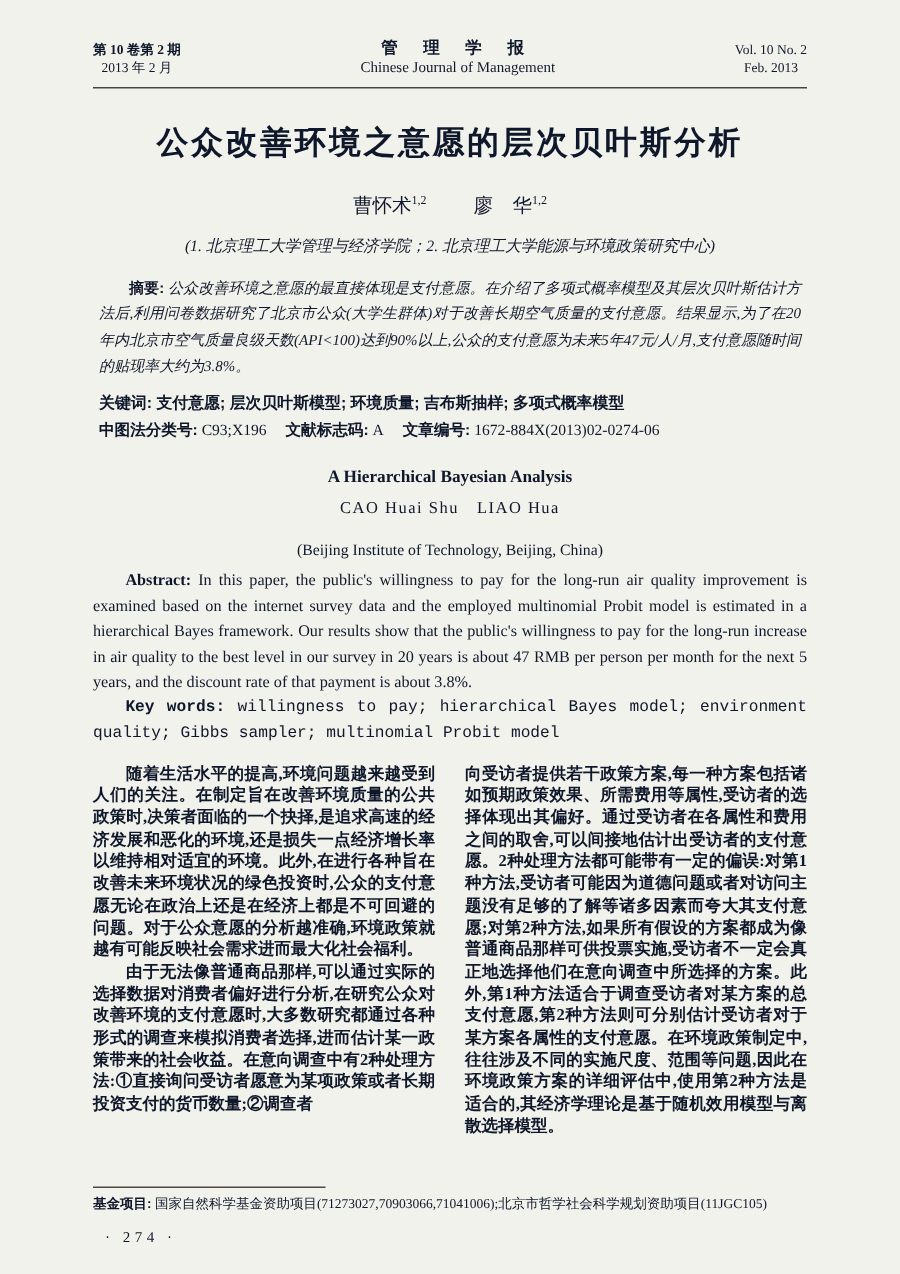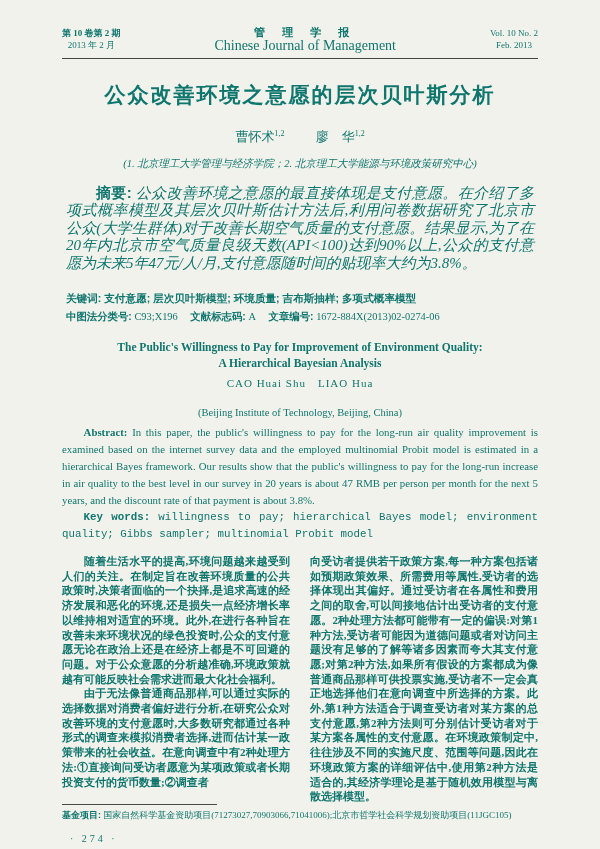--- a/index.html
+++ b/index.html
@@ -3,49 +3,49 @@
 <meta charset="utf-8">
 <style>
   html,body { margin:0; padding:0; background:#e8e8e2; }
   .page {
     position:relative;
     width:600px; height:849px;
     box-sizing:border-box;
     margin:0 auto;
     padding:26px 62px 16px 62px;
     background:#f2f2ec;
-    color:#0f766e;
+    color:#0f172a;
     font-family:"Liberation Serif","DejaVu Serif",serif;
     overflow:hidden;
     display:flex; flex-direction:column;
   }
   
   .journal-header { display:flex; justify-content:space-between; align-items:center; font-size:9px; line-height:12px; }
   .jh-left { text-align:center; font-weight:700; }
   .jh-left .en-sub { font-weight:400; }
   .jh-center { text-align:center; }
   .jh-center .cn { font-weight:700; font-size:11px; letter-spacing:7px; font-family:"Liberation Sans","DejaVu Sans",sans-serif; }
-  .jh-center .en { font-size:14px; margin-top:2px;font-family:Liberation Serif, serif; }
+  .jh-center .en { font-size:10px; margin-top:2px;font-family:Liberation Serif, serif; }
   .jh-right { text-align:center; }
   .header-rule { border:none; border-top:1.6px solid #474540; margin:6px 0 0 0; }
 
   
   .paper-title {
     text-align:center; margin-top:22px;
     font-size:21px; font-weight:700; letter-spacing:2px;
     font-family:"Liberation Sans","DejaVu Sans",sans-serif;
   }
   .authors { text-align:center; margin-top:19px; font-size:13px; }
   .authors .author { margin:0 14px; }
   .authors sup { font-size:8px; }
   .affiliation { text-align:center; margin-top:11px; font-size:10.5px; font-style:italic; }
 
   
   .abstract-cn {
-    margin:13px 4px 15px 4px; font-size:15px; line-height:17.4px;
+    margin:13px 4px 4px 4px; font-size:10px; line-height:17.4px;
     text-align:justify; text-indent:2em; font-style:italic;
   }
   .abstract-cn .label, .kw-label, .cls-label {
     font-weight:700; font-style:normal;
     font-family:"Liberation Sans","DejaVu Sans",sans-serif;
   }
   .keywords-cn {
     margin:3px 4px 0 4px; font-size:10.6px; line-height:16px;
     font-weight:700; font-family:"Liberation Sans","DejaVu Sans",sans-serif;
   }
@@ -118,21 +118,20 @@
   <p class="classification">
     <span class="cls-label">中图法分类号:</span>
     <span class="cls-value">C93;X196</span>
     <span class="cls-label">文献标志码:</span>
     <span class="cls-value">A</span>
     <span class="cls-label">文章编号:</span>
     <span class="cls-value">1672-884X(2013)02-0274-06</span>
   </p>
 
   <div class="english-block">
-    <div class="en-title">The Public's Willingness to Pay for Improvement of Environment Quality:</div>
     <div class="en-title">A Hierarchical Bayesian Analysis</div>
     <div class="en-authors">CAO Huai Shu　LIAO Hua</div>
     <div class="en-affil">(Beijing Institute of Technology, Beijing, China)</div>
     <p class="en-abstract"><span class="en-b">Abstract:</span> <span>In this paper, the public's willingness to pay for the long-run air quality improvement is examined based on the internet survey data and the employed multinomial Probit model is estimated in a hierarchical Bayes framework. Our results show that the public's willingness to pay for the long-run increase in air quality to the best level in our survey in 20 years is about 47 RMB per person per month for the next 5 years, and the discount rate of that payment is about 3.8%.</span></p>
     <p class="en-keywords"><span class="en-b">Key words:</span> <span>willingness to pay; hierarchical Bayes model; environment quality; Gibbs sampler; multinomial Probit model</span></p>
   </div>
 
   <div class="body-columns">
     <div class="body-col">
       <p class="indent">随着生活水平的提高,环境问题越来越受到人们的关注。在制定旨在改善环境质量的公共政策时,决策者面临的一个抉择,是追求高速的经济发展和恶化的环境,还是损失一点经济增长率以维持相对适宜的环境。此外,在进行各种旨在改善未来环境状况的绿色投资时,公众的支付意愿无论在政治上还是在经济上都是不可回避的问题。对于公众意愿的分析越准确,环境政策就越有可能反映社会需求进而最大化社会福利。</p>

